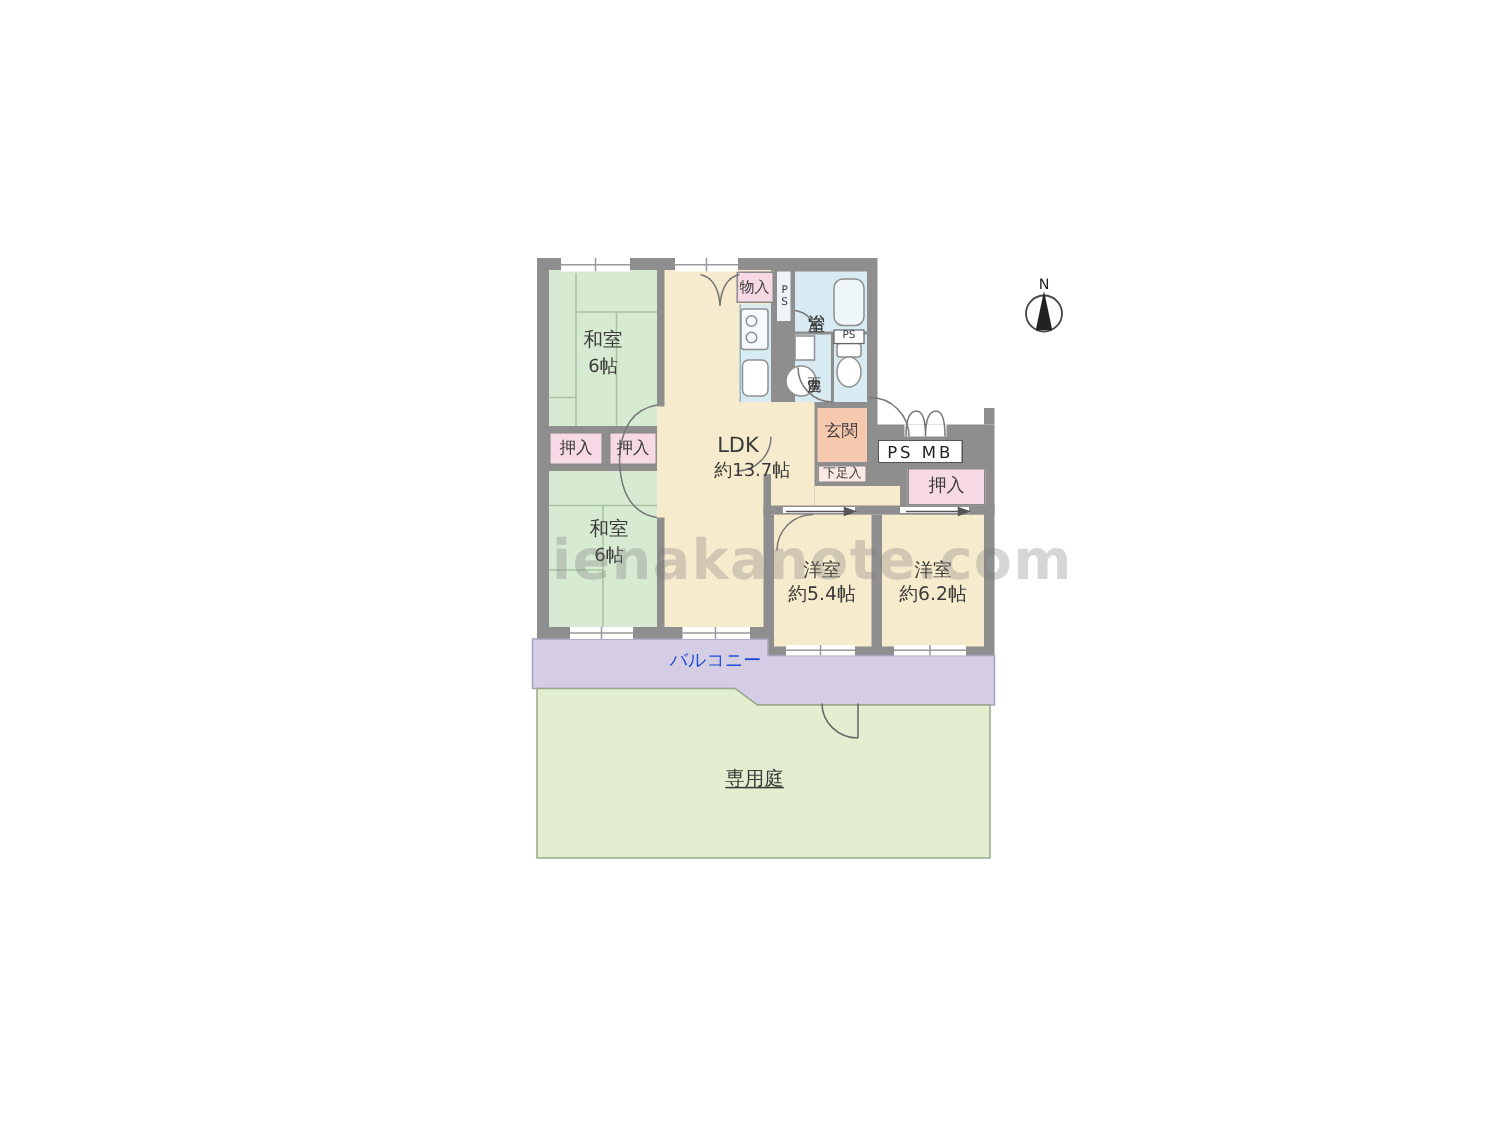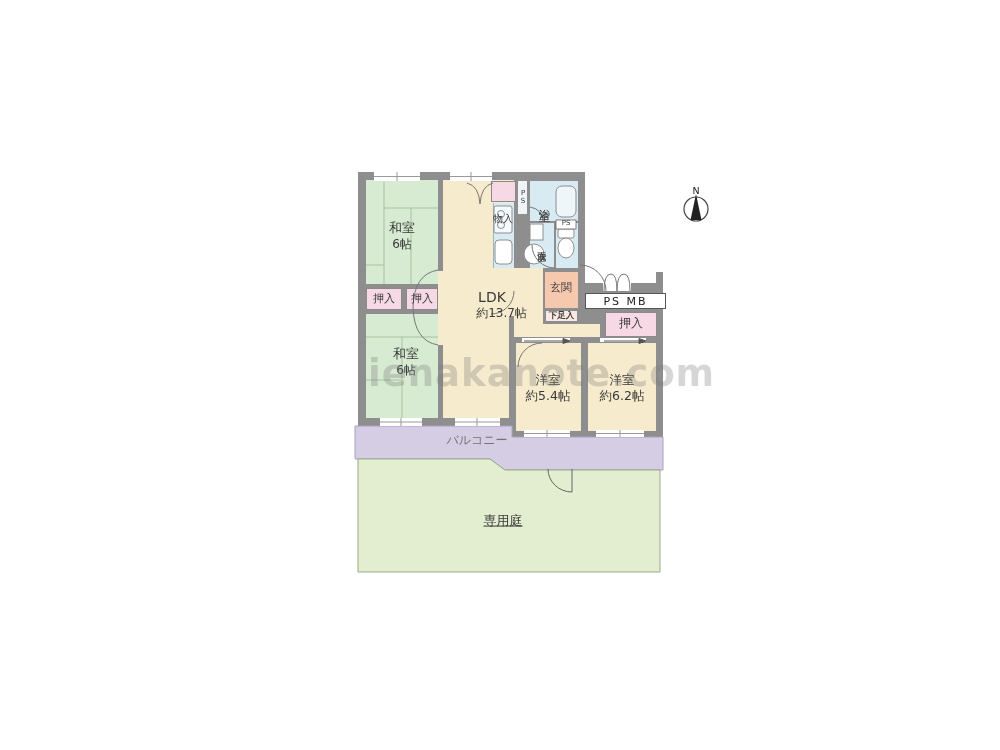--- a/index.html
+++ b/index.html
@@ -50,23 +50,23 @@
   <div class="abs fill-wet" style="left:493px;top:203px;width:21px;height:65px;border-left:1px solid #9ab6c2;box-sizing:border-box;"></div>
   <div class="abs fill-closet" style="left:491px;top:181px;width:25px;height:21px;"></div>
   <div class="abs" style="left:518px;top:181px;width:9px;height:33px;background:#eef4f8;"></div>
   <div class="abs fill-wet" style="left:530px;top:181px;width:48px;height:40px;"></div>
   <div class="abs fill-wet" style="left:530px;top:223px;width:24px;height:45px;"></div>
   <div class="abs fill-wet" style="left:556px;top:223px;width:22px;height:45px;"></div>
   <div class="abs fill-cream" style="left:514px;top:268px;width:29px;height:75px;"></div>
   <div class="abs fill-cream" style="left:543px;top:324px;width:57px;height:19px;"></div>
   <div class="abs fill-entrance" style="left:545px;top:272px;width:33px;height:36px;"></div>
   <div class="abs fill-shoe" style="left:545px;top:310px;width:33px;height:12px;">
-    <div class="in-box-lbl" style="font-size:8.5px;font-weight:bold;">下足入</div>
+    <div class="in-box-lbl" style="font-size:8.5px;">下足入</div>
   </div>
-  <div class="abs box-psmb" style="left:585px;top:293px;width:81px;height:16px;">
+  <div class="abs box-psmb" style="left:585px;top:293px;width:57px;height:16px;">
     <div style="font-size:11px;letter-spacing:2px;color:#222;">PS MB</div>
   </div>
   <div class="abs fill-closet" style="left:605px;top:312px;width:52px;height:25px;"></div>
   <div class="abs fill-cream" style="left:516px;top:343px;width:65px;height:88px;"></div>
   <div class="abs fill-cream" style="left:588px;top:343px;width:68px;height:88px;"></div>
 
   <div class="abs wall" style="left:438px;top:172px;width:5px;height:99px;"></div>
   <div class="abs wall" style="left:438px;top:345px;width:5px;height:73px;"></div>
   <div class="abs wall" style="left:509px;top:316px;width:5px;height:110px;"></div>
   <div class="abs wall" style="left:509px;top:337px;width:154px;height:6px;"></div>
@@ -170,25 +170,25 @@
     <div>約5.4帖</div>
   </div>
   <div class="lbl" style="left:622px;top:388px;font-size:12.5px;">
     <div>洋室</div>
     <div>約6.2帖</div>
   </div>
 
   <div class="lbl" style="left:384px;top:299px;font-size:11px;">押入</div>
   <div class="lbl" style="left:422px;top:299px;font-size:11px;">押入</div>
   <div class="lbl" style="left:631px;top:324px;font-size:12px;">押入</div>
-  <div class="lbl" style="left:503px;top:192px;font-size:10px;margin-top:26px;">物入</div>
+  <div class="lbl" style="left:503px;top:192px;font-size:10px;">物入</div>
   <div class="lbl lbl-v" style="left:522.5px;top:197px;font-size:7px;letter-spacing:0;">PS</div>
   <div class="lbl lbl-v" style="left:544px;top:201px;font-size:11.5px;">浴室</div>
   <div class="lbl" style="left:566px;top:224px;font-size:7px;">PS</div>
   <div class="lbl lbl-v" style="left:541px;top:245px;font-size:9px;letter-spacing:0;">洗面室</div>
   <div class="lbl" style="left:561px;top:288px;font-size:11px;">玄関</div>
-  <div class="lbl" style="left:477px;top:441px;font-size:12px;color:#737373;">バルコニー</div>
+  <div class="lbl" style="left:477px;top:441px;font-size:12px;color:#1d4ed8;">バルコニー</div>
   <div class="lbl" style="left:503px;top:521px;font-size:13px;text-decoration:underline;">専用庭</div>
   <div class="lbl" style="left:696px;top:191px;font-size:9.5px;color:#222;">N</div>
 
   <div class="watermark">ienakanote.com</div>
 
 </div>
 
 </body></html>

